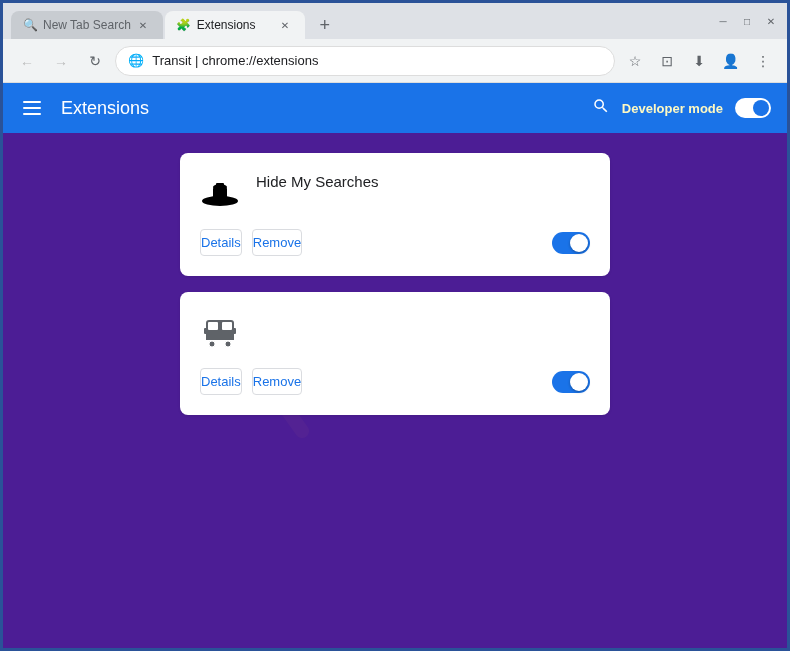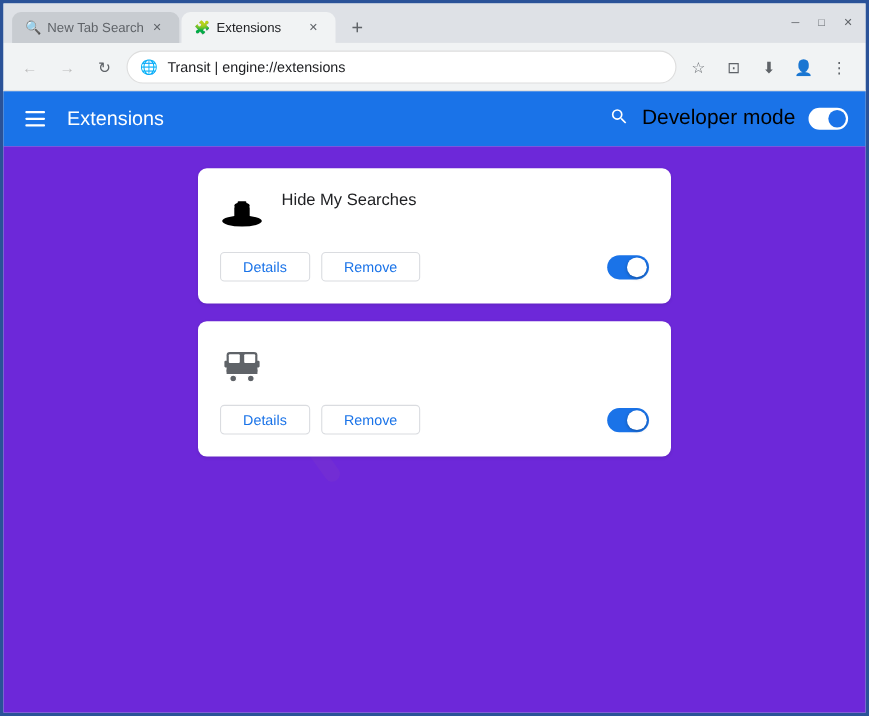--- a/index.html
+++ b/index.html
@@ -226,22 +226,23 @@
       gap: 12px;
     }
 
     .search-icon-btn {
       color: #fff;
       font-size: 18px;
       cursor: pointer;
     }
 
     .dev-mode-label {
-      color: #000000;
-      font-size: 19px;
+      color: #fef9c3;
+      font-size: 13px;
+      font-weight: bold;
     }
 
     .toggle {
       width: 36px;
       height: 20px;
       background: #fff;
       border-radius: 10px;
       position: relative;
       cursor: pointer;
     }
@@ -254,21 +255,21 @@
       background: #1a73e8;
       border-radius: 50%;
       top: 2px;
       right: 2px;
       transition: left 0.2s;
     }
 
     
     .ext-content {
       flex: 1;
-      background: #6d28d9;
+      background: #4c1d95;
       overflow-y: auto;
       position: relative;
       padding: 20px;
     }
 
     
     .watermark {
       position: absolute;
       top: 50%;
       left: 50%;
@@ -353,21 +354,21 @@
       width: 18px;
       height: 18px;
       background: #fff;
       border-radius: 50%;
       top: 2px;
       right: 2px;
       box-shadow: 0 1px 3px rgba(0,0,0,0.3);
     }
 
     .btn-details, .btn-remove {
-      padding: 5px 20px;
+      padding: 5px 0;
       border: 1px solid #dadce0;
       border-radius: 4px;
       background: #fff;
       font-size: 13px;
       color: #1a73e8;
       cursor: pointer;
       font-weight: 500;
     }
 
     
@@ -420,21 +421,21 @@
     </div>
     <div class="nav-btn disabled">
       <span>→</span>
     </div>
     <div class="nav-btn">
       <span>↻</span>
     </div>
     <div class="address-bar">
       <span class="globe-icon">🌐</span>
       <span class="address-text">
-        <span>Transit</span><span> | </span><span>engine://extensions</span>
+        <span>Transit</span><span> | </span><span>chrome://extensions</span>
       </span>
     </div>
     <div class="toolbar-icons">
       <div class="toolbar-icon">
         <span>☆</span>
       </div>
       <div class="toolbar-icon">
         <span>⊡</span>
       </div>
       <div class="toolbar-icon">

